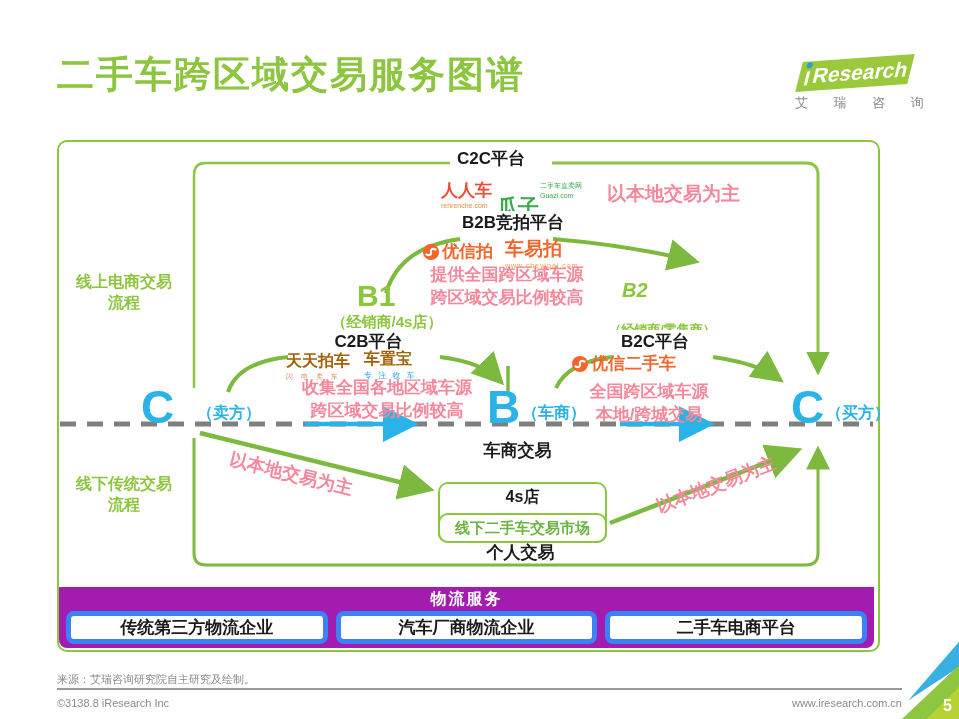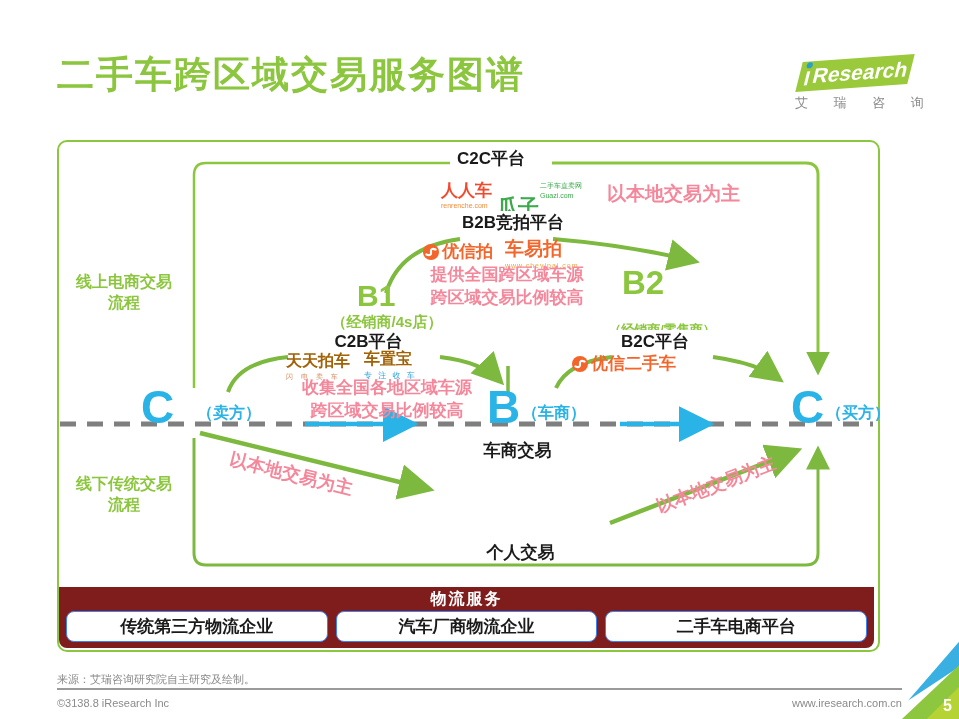--- a/index.html
+++ b/index.html
@@ -16,25 +16,25 @@
   .blue{color:#a16207;}
   .blk{color:#1a1a1a;}
   .title{font-size:37px;letter-spacing:2px;}
   .subtitle{font-size:17px;}
   .seclabel{font-size:17px;background:#fff;padding:0 5px;}
   .note{font-size:17px;line-height:1.35;}
   .bignode{font-size:46px;line-height:1;}
   .nodesub{font-size:16px;}
   .sidelabel{font-size:16px;line-height:1.3;}
   .outerbox{left:57px;top:140px;width:819px;height:508px;border:2px solid #8cc63e;border-radius:10px;}
-  .logibar{left:59px;top:587px;width:815px;height:61px;background:#7f1d1d;border-radius:0 0 8px 8px;
+  .logibar{left:59px;top:587px;width:815px;height:61px;background:#a21caf;border-radius:0 0 8px 8px;
            display:flex;flex-direction:column;}
   .logihead{height:23px;line-height:23px;color:#fff;font-size:16px;font-weight:bold;text-align:center;letter-spacing:2px;}
   .logirow{flex:1;display:flex;gap:8px;padding:1px 7px 6px 7px;}
-  .logibox{flex:1;background:#fff;border-radius:8px;border:1px solid #3b82f6;
+  .logibox{flex:1;background:#fff;border-radius:8px;border:5px solid #3b82f6;
            display:flex;align-items:center;justify-content:center;font-size:17px;font-weight:bold;color:#1a1a1a;}
   .shopbox{left:438px;top:482px;width:165px;height:57px;border:2px solid #8cc63e;border-radius:10px;background:#fff;}
   .shopline1{position:absolute;top:3px;left:0;width:100%;text-align:center;font-size:16px;font-weight:bold;color:#1a1a1a;}
   .shopline2{position:absolute;left:-2px;bottom:-2px;width:165px;height:26px;border:2px solid #8cc63e;border-radius:10px;
              background:#fff;text-align:center;line-height:26px;font-size:15px;font-weight:bold;color:#6db33f;}
   .logoPl{position:absolute;left:14px;top:10px;width:112px;height:30px;background:#9aca3c;
           transform:skew(-14deg,-4deg);}
   .logoTxt{position:absolute;left:14px;top:3px;color:#fff;font-size:21px;font-weight:bold;white-space:nowrap;}
   .logoStem{position:absolute;left:7px;top:10px;width:3px;height:14px;background:#fff;}
   .logoDot{position:absolute;left:5px;top:1px;width:6px;height:6px;border-radius:50%;background:#2aa0c8;}
@@ -126,21 +126,21 @@
   </div>
   <div class="abs layer" style="left:505px;top:236px;">
     <div class="b orange" style="font-size:19px;">车易拍</div>
     <div style="font-size:7px;color:#f5a33c;letter-spacing:1px;">www.cheyipai.com</div>
   </div>
   <div class="abs b pink note ctr pre layer" style="left:408px;top:264px;width:198px;">提供全国跨区域车源
 跨区域交易比例较高</div>
 
   <div class="abs b green layer" style="left:357px;top:279px;font-size:30px;">B1</div>
   <div class="abs b green ctr layer" style="left:322px;top:313px;width:130px;font-size:15px;">（经销商/4s店）</div>
-  <div class="abs b green layer" style="left:622px;top:264px;font-size:33px;">B2</div>
+  <div class="abs b green layer" style="left:622px;top:279px;font-size:20px;font-style:italic;">B2</div>
   <div class="abs b green ctr layer" style="left:582px;top:321px;width:160px;font-size:13px;">（经销商/零售商）</div>
 
   <div class="abs b blk seclabel ctr layer" style="left:316px;top:330px;width:95px;">C2B平台</div>
   <div class="abs layer" style="left:286px;top:351px;">
     <div class="b blue" style="font-size:16px;">天天拍车</div>
     <div style="font-size:7px;color:#d98e62;letter-spacing:3px;">闪 电 卖 车</div>
   </div>
   <div class="abs layer" style="left:364px;top:349px;">
     <div class="b blue" style="font-size:16px;">车置宝</div>
     <div style="font-size:8px;color:#2aa2db;letter-spacing:2px;">专 注 收 车</div>
@@ -149,33 +149,39 @@
 跨区域交易比例较高</div>
 
   <div class="abs b blk seclabel ctr layer" style="left:600px;top:330px;width:100px;">B2C平台</div>
   <div class="abs layer" style="left:572px;top:352px;display:flex;align-items:center;gap:3px;">
     <svg width="16" height="16" viewBox="0 0 16 16">
       <circle cx="8" cy="8" r="8" fill="#f3652a"></circle>
       <path d="M3.5,10.5 Q8.5,12.5 8,8 Q7.5,3.5 12.5,5.5" stroke="#fff" stroke-width="2.2" fill="none" stroke-linecap="round"></path>
     </svg>
     <span class="b orange" style="font-size:17px;">优信二手车</span>
   </div>
+  <div class="abs b pink note ctr pre layer" style="left:578px;top:381px;width:142px;">全国跨区域车源
+本地/跨城交易</div>
 
   <div class="abs b cyan bignode layer" style="left:141px;top:384px;">C</div>
   <div class="abs b cyan nodesub layer" style="left:197px;top:403px;">（卖方）</div>
   <div class="abs b cyan bignode layer" style="left:487px;top:384px;">B</div>
   <div class="abs b cyan nodesub layer" style="left:522px;top:403px;">（车商）</div>
   <div class="abs b cyan bignode layer" style="left:791px;top:384px;">C</div>
   <div class="abs b cyan nodesub layer" style="left:826px;top:403px;">（买方）</div>
 
   <div class="abs b blk ctr layer" style="left:460px;top:439px;width:115px;font-size:17px;">车商交易</div>
 
   <div class="abs b pink layer" style="left:233px;top:447px;font-size:18px;transform:rotate(14deg);transform-origin:left top;">以本地交易为主</div>
   <div class="abs b pink layer" style="left:653px;top:496px;font-size:18px;transform:rotate(-21deg);transform-origin:left top;">以本地交易为主</div>
 
+  <div class="abs shopbox layer">
+    <div class="shopline1">4s店</div>
+    <div class="shopline2">线下二手车交易市场</div>
+  </div>
 
   <div class="abs b blk ctr layer" style="left:463px;top:541px;width:115px;font-size:17px;">个人交易</div>
 
   <div class="abs logibar layer">
     <div class="logihead">物流服务</div>
     <div class="logirow">
       <div class="logibox">传统第三方物流企业</div>
       <div class="logibox">汽车厂商物流企业</div>
       <div class="logibox">二手车电商平台</div>
     </div>

